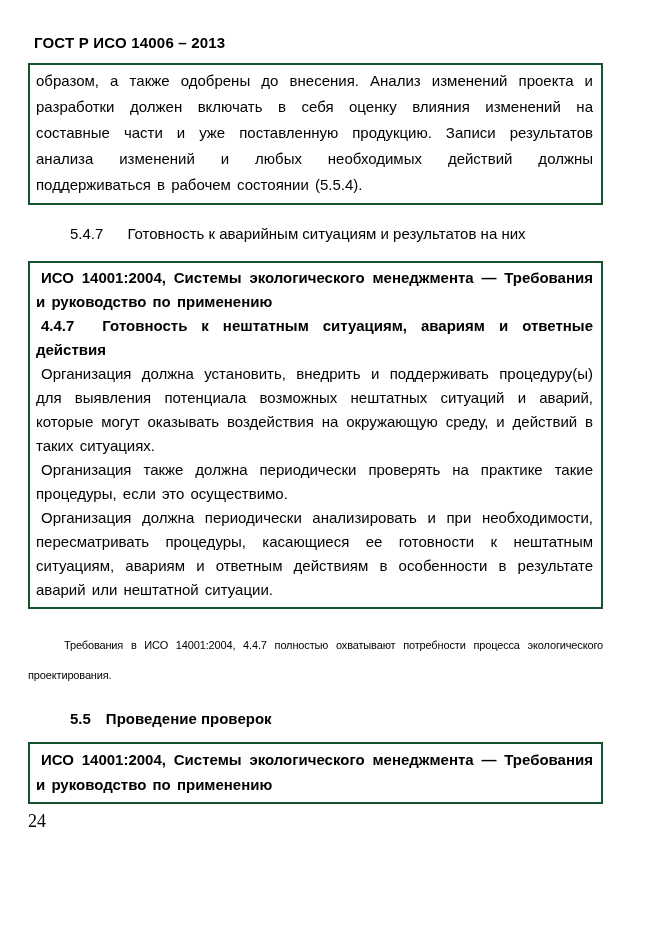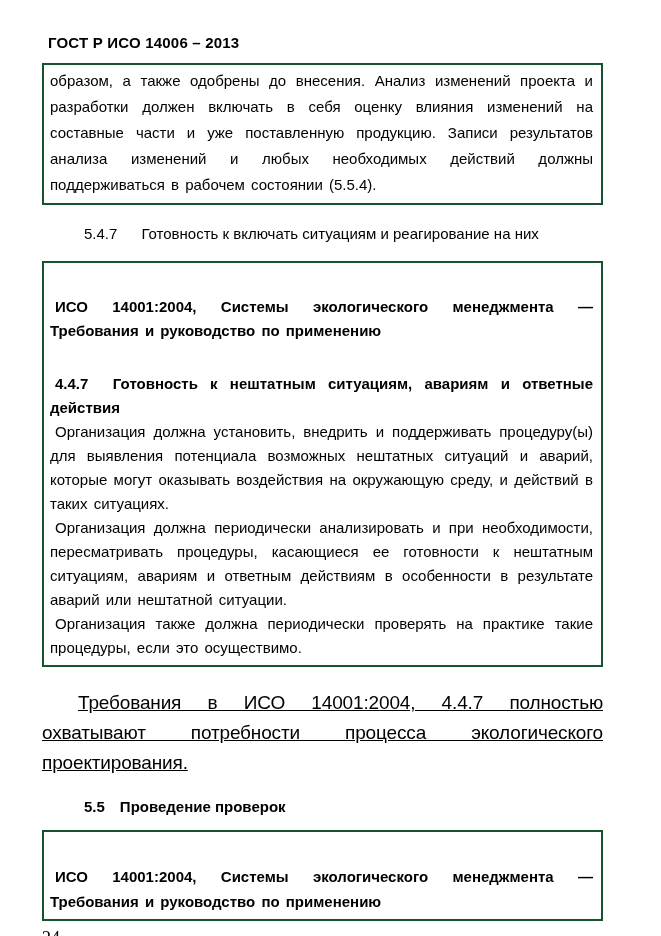--- a/index.html
+++ b/index.html
@@ -6,21 +6,21 @@
     margin: 0;
     padding: 0;
     background: #ffffff;
   }
   .page {
     position: relative;
     width: 661px;
     height: 936px;
     background: #ffffff;
     box-sizing: border-box;
-    padding: 34px 58px 0 42px;
+    padding: 34px 58px 0 28px;
     font-family: "Liberation Sans", sans-serif;
     color: #000000;
     overflow: hidden;
   }
   .doc-header {
     font-size: 15px;
     font-weight: bold;
     margin: 0 0 12px 6px;
     letter-spacing: 0.2px;
   }
@@ -42,48 +42,46 @@
   .box-continuation p {
     text-indent: 0;
   }
   .box-main {
     line-height: 24px;
     margin-top: 17px;
   }
   .box-main .box-heading,
   .box-bottom .box-heading {
     font-weight: bold;
-    margin-top: 29px;
   }
   .box-bottom {
     line-height: 25px;
     margin-top: 13px;
   }
   .section-heading {
     font-size: 15px;
     margin: 19px 0 0 42px;
     line-height: 20px;
   }
   .section-heading .sec-num {
     margin-right: 24px;
   }
   .section-heading.bold {
     font-weight: bold;
   }
   .section-heading.bold .sec-num {
     margin-right: 15px;
   }
   .body-paragraph {
-    font-size: 19px;
+    font-size: 11px;
     line-height: 30px;
     text-align: justify;
     letter-spacing: -0.15px;
     text-indent: 36px;
     margin: 21px 0 0 0;
-    text-decoration: underline;
   }
   .heading-55 { }
   .heading-551 { margin-top: 7px; }
   .page-number {
     font-family: "Liberation Serif", serif;
     font-size: 18px;
     margin: 7px 0 0 0;
   }
 </style>
 </head>
@@ -91,32 +89,32 @@
 
 <div class="page">
 
   <div class="doc-header">ГОСТ Р ИСО 14006 – 2013</div>
 
   <div class="iso-box box-continuation">
     <p>образом, а также одобрены до внесения. Анализ изменений проекта и разработки должен включать в себя оценку влияния изменений на составные части и уже поставленную продукцию. Записи результатов анализа изменений и любых необходимых действий должны поддерживаться в рабочем состоянии (5.5.4).</p>
   </div>
 
   <div class="section-heading">
-    <span class="sec-num">5.4.7</span><span>Готовность к включать ситуациям и реагирование на них</span>
+    <span class="sec-num">5.4.7</span><span>Готовность к аварийным ситуациям и результатов на них</span>
   </div>
 
   <div class="iso-box box-main">
     <p class="box-heading">ИСО 14001:2004, Системы экологического менеджмента — Требования и руководство по применению</p>
     <p class="box-heading">
       <span>4.4.7</span>&nbsp;
       <span>Готовность к нештатным ситуациям, авариям и ответные действия</span>
     </p>
     <p>Организация должна установить, внедрить и поддерживать процедуру(ы) для выявления потенциала возможных нештатных ситуаций и аварий, которые могут оказывать воздействия на окружающую среду, и действий в таких ситуациях.</p>
+    <p>Организация также должна периодически проверять на практике такие процедуры, если это осуществимо.</p>
     <p>Организация должна периодически анализировать и при необходимости, пересматривать процедуры, касающиеся ее готовности к нештатным ситуациям, авариям и ответным действиям в особенности в результате аварий или нештатной ситуации.</p>
-    <p>Организация также должна периодически проверять на практике такие процедуры, если это осуществимо.</p>
   </div>
 
   <p class="body-paragraph">Требования в ИСО 14001:2004, 4.4.7 полностью охватывают потребности процесса экологического проектирования.</p>
 
   <div class="section-heading bold heading-55">
     <span class="sec-num">5.5</span><span>Проведение проверок</span>
   </div>
 
 
   <div class="iso-box box-bottom">

